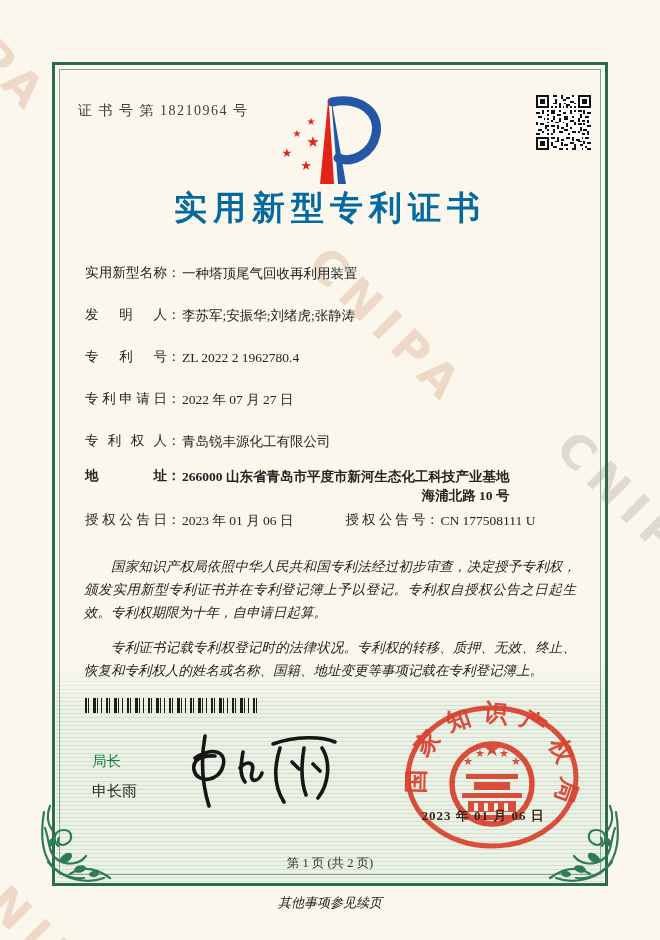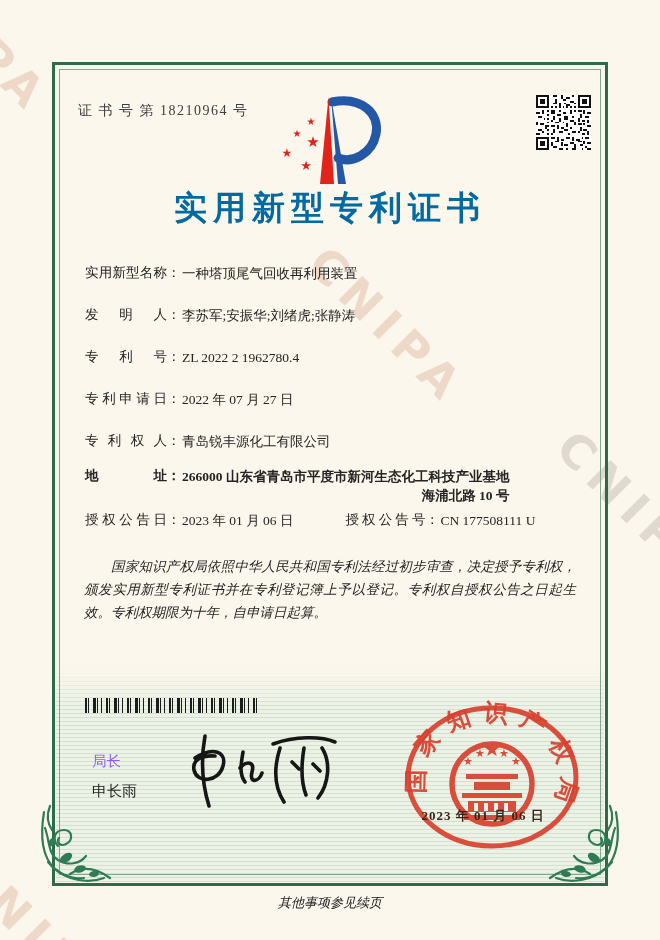--- a/index.html
+++ b/index.html
@@ -33,21 +33,21 @@
   
   .paras{position:absolute;left:72px;top:543px;width:516px;font-size:13.5px;line-height:23px;
          text-align:justify;font-style:italic;color:#1e1e1e;}
   .paras p{margin:12px;text-indent:2em;}
   
   .barcode{position:absolute;left:85px;top:698px;width:176px;height:15px;
     background:repeating-linear-gradient(90deg,#1c1c1c 0 2px,transparent 2px 3px,#1c1c1c 3px 4px,
       transparent 4px 8px,#1c1c1c 8px 11px,transparent 11px 12px,#1c1c1c 12px 13px,transparent 13px 16px,
       #1c1c1c 16px 17px,transparent 17px 21px);}
   .sig-title{position:absolute;left:92px;top:752px;font-size:14.5px;
-    font-family:"Liberation Sans","DejaVu Sans",sans-serif;color:#8b5cf6;}
+    font-family:"Liberation Sans","DejaVu Sans",sans-serif;color:#15803d;}
   .sig-name{position:absolute;left:92px;top:782px;font-size:15px;
     font-family:Liberation Serif, serif;color:#1f1f1f;}
   .seal-date{position:absolute;left:398px;top:807px;width:170px;text-align:center;
     font-size:13px;font-weight:bold;letter-spacing:1px;color:#3a2518;}
   
   .pageinfo{position:absolute;left:0;top:855px;width:100%;text-align:center;font-size:12.5px;color:#333;}
   .contnote{position:absolute;left:0;top:894px;width:100%;text-align:center;font-size:13px;
             font-style:italic;color:#222;}
 </style>
 </head>
@@ -256,20 +256,21 @@
   <div class="frow" style="top:467px;font-weight:bold;">
     <span class="flabel">地址</span><span class="fcolon">：</span><span class="fvalue">266000  山东省青岛市平度市新河生态化工科技产业基地
 海浦北路 10 号</span>
   </div>
   <div class="frow" style="top:511px;">
     <span class="flabel">授权公告日</span><span class="fcolon">：</span><span class="fvalue">2023 年 01 月 06 日</span><span class="pair2"><span class="flabel2">授权公告号</span><span class="fcolon">：</span><span class="fvalue">CN 177508111 U</span></span>
   </div>
 
   <div class="paras">
     <p>国家知识产权局依照中华人民共和国专利法经过初步审查，决定授予专利权，颁发实用新型专利证书并在专利登记簿上予以登记。专利权自授权公告之日起生效。专利权期限为十年，自申请日起算。</p>
+    <p>专利证书记载专利权登记时的法律状况。专利权的转移、质押、无效、终止、恢复和专利权人的姓名或名称、国籍、地址变更等事项记载在专利登记簿上。</p>
   </div>
 
   <div class="barcode"></div>
 
   <div class="sig-title">局长</div>
   <div class="sig-name">申长雨</div>
 
   <svg class="abs" style="left:183px;top:722px;" width="165" height="95" viewBox="0 0 165 95">
     <g stroke="#161616" stroke-width="3.6" fill="none" stroke-linecap="round" stroke-linejoin="round">
       <path d="M22,14 C18,36 18,58 26,84"></path>
@@ -306,15 +307,16 @@
       <rect x="76" y="109" width="48" height="11"></rect>
       <rect x="82" y="111" width="4" height="8" fill="#edf2e7"></rect>
       <rect x="92" y="111" width="4" height="8" fill="#edf2e7"></rect>
       <rect x="102" y="111" width="4" height="8" fill="#edf2e7"></rect>
       <rect x="112" y="111" width="4" height="8" fill="#edf2e7"></rect>
       <rect x="72" y="123" width="56" height="5"></rect>
     </g>
   </svg>
   <div class="seal-date">2023 年 01 月 06 日</div>
 
+  <div class="pageinfo">第 1 页 (共 2 页)</div>
   <div class="contnote">其他事项参见续页</div>
 
 </div>
 
 </body></html>

